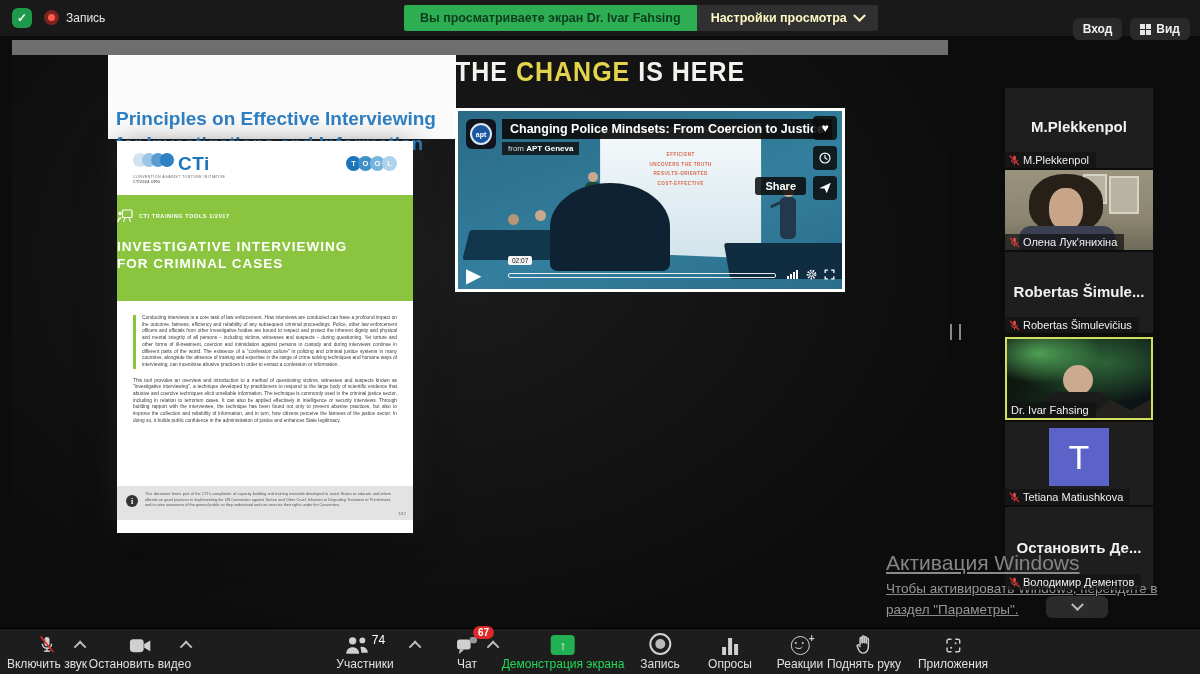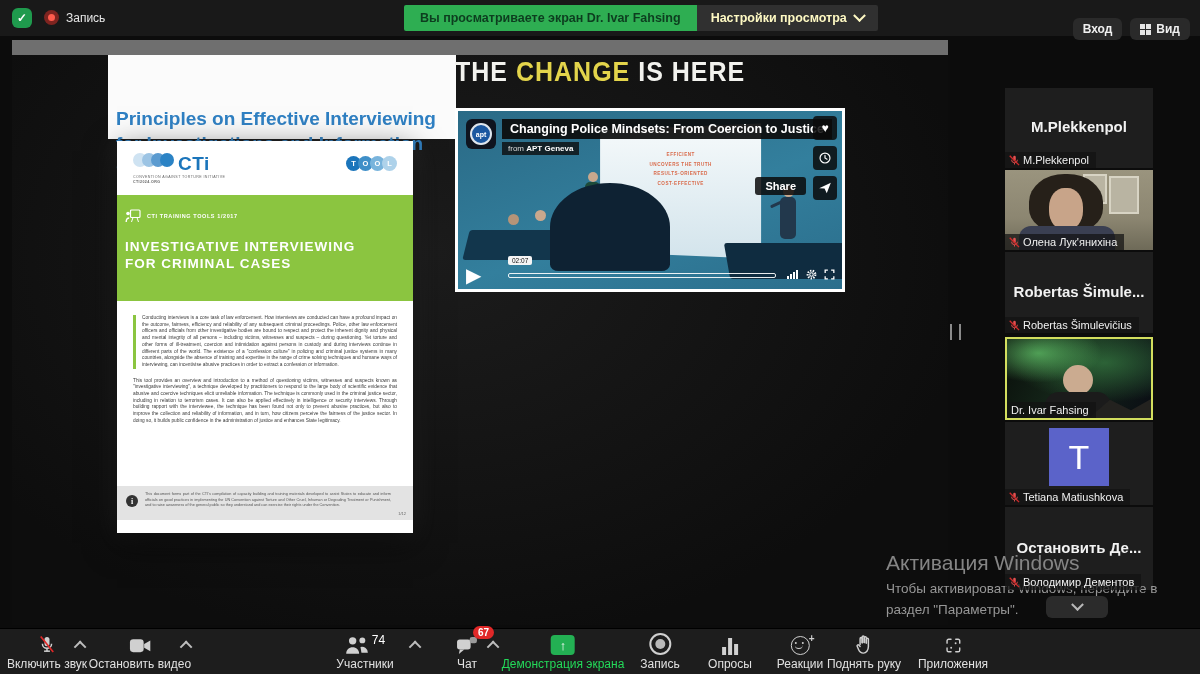--- a/index.html
+++ b/index.html
@@ -45,21 +45,21 @@
   .cti-logo{position:absolute;left:16px;top:12px;display:flex;align-items:flex-start;}
   .cti-logo i{width:14px;height:14px;border-radius:50%;margin-right:-5px;}
   .cti-logo .c1{background:#cfe3f2;} .cti-logo .c2{background:#9cc4e4;}
   .cti-logo .c3{background:#5b9bd0;} .cti-logo .c4{background:#2b83c5;}
   .cti-word{color:#1b75bb;font-weight:bold;font-size:19px;margin-left:9px;letter-spacing:.5px;}
   .cti-cap{position:absolute;left:16px;top:34px;font-size:3.6px;color:#666;letter-spacing:.4px;line-height:1.5;}
   .tool-circles{position:absolute;right:16px;top:15px;display:flex;}
   .tool-circles b{width:15px;height:15px;border-radius:50%;margin-left:-3px;color:#fff;font-size:7.5px;
                   display:flex;align-items:center;justify-content:center;font-weight:bold;}
   .tc0{background:#1b75bb;} .tc1{background:#3f8fc8;} .tc2{background:#79b4dc;} .tc3{background:#aed2ea;}
-  .doc-green{position:relative;height:106px;background:#8bc540;color:#fff;padding:12px 8px;box-sizing:border-box;}
+  .doc-green{position:relative;height:106px;background:#8bc540;color:#fff;padding:12px 0;box-sizing:border-box;}
   .series-row{display:flex;align-items:center;gap:6px;height:18px;}
   .series-row .txt{font-size:5.5px;letter-spacing:.6px;font-weight:bold;}
   .doc-title{margin-top:14px;font-size:13.5px;font-weight:600;letter-spacing:1px;line-height:1.25;white-space:pre-line;}
   .doc-body{padding:14px 16px 0 16px;}
   .para{font-size:4.8px;color:#3a3a3a;line-height:1.4;text-align:justify;}
   .para.first{border-left:3px solid #8bc540;padding-left:6px;}
   .para + .para{margin-top:9px;}
   .doc-foot{position:absolute;left:0;bottom:13px;width:100%;height:34px;background:#e3e3e3;box-sizing:border-box;
             padding:6px 10px;}
   .info-ic{position:absolute;left:9px;top:9px;width:12px;height:12px;border-radius:50%;background:#333;
@@ -130,21 +130,21 @@
      radial-gradient(130px 55px at 68% 30%, rgba(62,143,75,.6), transparent 72%),
      linear-gradient(115deg,#0a0f0b 0%,#15271a 45%,#0a0d14 100%);}
   .a-head{position:absolute;left:56px;top:26px;width:30px;height:30px;border-radius:50%;background:#cbab90;}
   .a-body{position:absolute;left:38px;bottom:0;width:66px;height:26px;border-radius:14px 14px 0 0;background:#1b1b1b;}
   .a-mtn{position:absolute;right:-8px;bottom:0;width:70px;height:26px;background:#23221f;clip-path:polygon(0 100%,30% 30%,60% 70%,100% 10%,100% 100%);}
   .avatar-sq{position:absolute;left:44px;top:6px;width:60px;height:58px;background:#5b63c9;color:#fff;
              font-size:34px;display:flex;align-items:center;justify-content:center;}
   .collapse-btn{position:absolute;left:1046px;top:596px;width:62px;height:22px;background:#2b2b2b;border-radius:6px;
                 display:flex;align-items:center;justify-content:center;color:#b8b8b8;cursor:pointer;z-index:60;}
   
-  .wm{position:absolute;left:886px;top:551px;z-index:50;pointer-events:none;color:#8a8a8a;}
+  .wm{position:absolute;left:886px;top:551px;z-index:50;pointer-events:none;color:#8a8a8a;text-decoration:underline;}
   .wm .l1{font-size:21px;color:#858585;}
   .wm .l2{font-size:13.5px;color:#979797;margin-top:4px;line-height:1.55;}
   
   .toolbar{position:absolute;left:0;top:628px;width:1200px;height:46px;background:#1d1d1d;border-top:1px solid #000;}
   .tb-item{position:absolute;top:4px;transform:translateX(-50%);display:flex;flex-direction:column;
            align-items:center;cursor:pointer;}
   .tb-ico{height:22px;display:flex;align-items:flex-end;justify-content:center;position:relative;color:#d0d0d0;}
   .tb-label{font-size:12px;color:#e0e0e0;margin-top:2px;white-space:nowrap;}
   .tb-label.green{color:#23d959;}
   .tb-chev{position:absolute;top:12px;color:#bdbdbd;cursor:pointer;}

